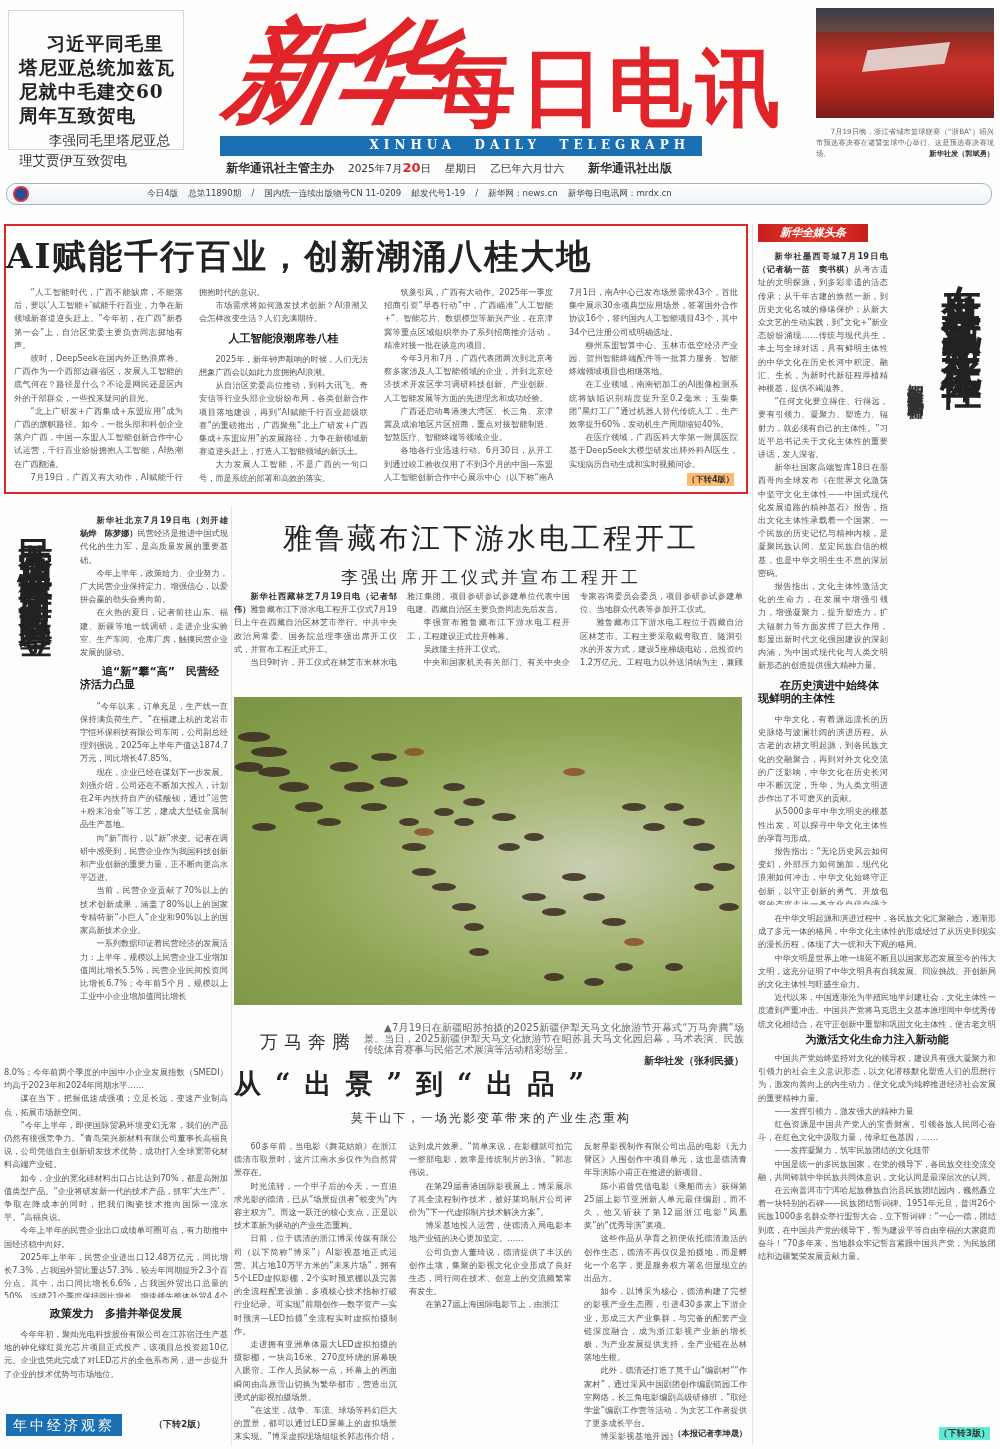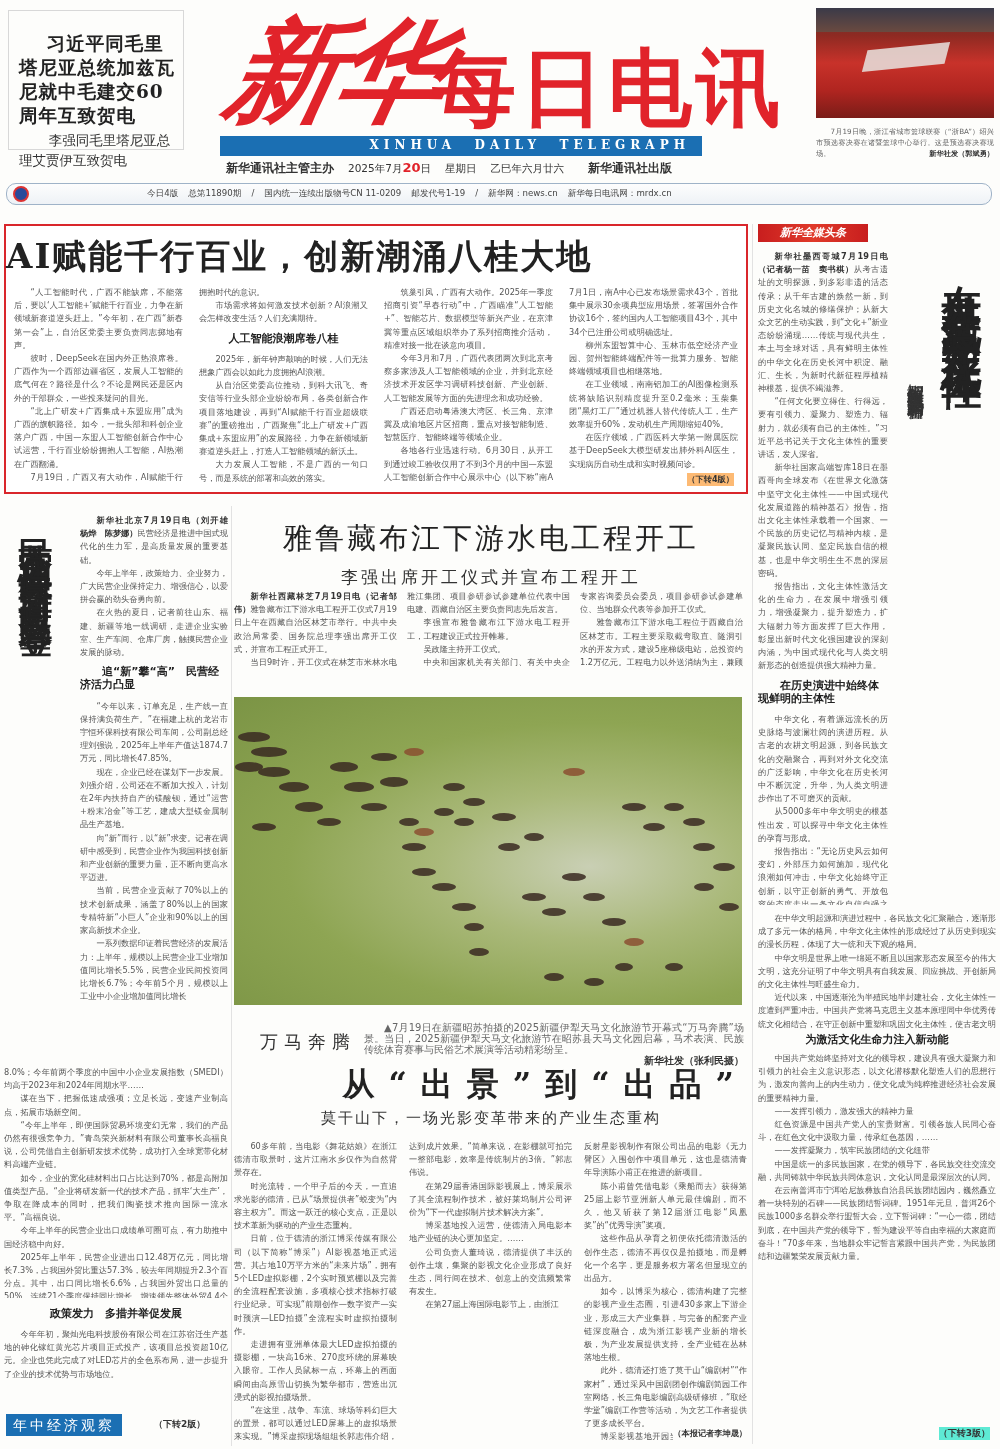--- a/index.html
+++ b/index.html
@@ -238,22 +238,22 @@
   </svg>
 </div>
 
 <div class="abs" style="left:260px;top:1030px;font-family:'DejaVu Serif',serif;font-size:18px;letter-spacing:6px;color:#333">万马奔腾</div>
 <div class="abs" style="left:364px;top:1022px;width:380px;font-family:'DejaVu Sans',sans-serif;font-size:10px;line-height:11px;color:#666;text-align:justify;text-indent:2em">
   <span>▲7月19日在新疆昭苏拍摄的2025新疆伊犁天马文化旅游节开幕式“万马奔腾”场景。当日，2025新疆伊犁天马文化旅游节在昭苏县天马文化园启幕，马术表演、民族传统体育赛事与民俗艺术展演等活动精彩纷呈。</span><br>
   <span style="font-weight:bold;color:#333;float:right">新华社发（张利民摄）</span>
 </div>
 
 <div class="abs" style="left:234px;top:1064px;width:514px;height:382px">
-  <div style="text-align:right;font-family:'DejaVu Serif',serif;font-weight:bold;font-size:32px;line-height:40px;color:#222;letter-spacing:14px">从“出景”到“出品”</div>
-  <div style="text-align:center;font-family:'DejaVu Sans',sans-serif;font-size:15px;line-height:20px;color:#333;letter-spacing:2px;margin-top:4px">莫干山下，一场光影变革带来的产业生态重构</div>
+  <div style="text-align:left;font-family:'DejaVu Serif',serif;font-weight:bold;font-size:27px;line-height:40px;color:#222;letter-spacing:14px">从“出景”到“出品”</div>
+  <div style="text-align:center;font-family:'DejaVu Sans',sans-serif;font-size:12px;line-height:20px;color:#333;letter-spacing:2px;margin-top:4px">莫干山下，一场光影变革带来的产业生态重构</div>
   <div style="display:flex;gap:12px;margin-top:12px">
     <div class="body-text" style="width:163px;height:300px">
       <p>60多年前，当电影《舞花姑娘》在浙江德清市取景时，这片江南水乡仅作为自然背景存在。</p>
       <p>时光流转，一个甲子后的今天，一直追求光影的德清，已从“场景提供者”蜕变为“内容主权方”。而这一跃迁的核心支点，正是以技术革新为驱动的产业生态重构。</p>
       <p>日前，位于德清的浙江博采传媒有限公司（以下简称“博采”）AI影视基地正式运营。其占地10万平方米的“未来片场”，拥有5个LED虚拟影棚，2个实时预览棚以及完善的全流程配套设施，多项核心技术指标打破行业纪录。可实现“前期创作—数字资产—实时预演—LED拍摄”全流程实时虚拟拍摄制作。</p>
       <p>走进拥有亚洲单体最大LED虚拟拍摄的摄影棚，一块高16米、270度环绕的屏幕映入眼帘。工作人员鼠标一点，环幕上的画面瞬间由高原雪山切换为繁华都市，营造出沉浸式的影视拍摄场景。</p>
       <p>“在这里，战争、车流、球场等科幻巨大的置景，都可以通过LED屏幕上的虚拟场景来实现。”博采虚拟现场组组长郭志伟介绍，虚拟拍摄是一种新兴的影视拍摄技术，演员以屏幕虚拟画面为背景进行表演，然后通过智能合成、实时渲染，直接</p>
     </div>
     <div class="body-text" style="width:163px;height:300px">
       <p style="text-indent:0">达到成片效果。“简单来说，在影棚就可拍完一整部电影，效率是传统制片的3倍。”郭志伟说。</p>

